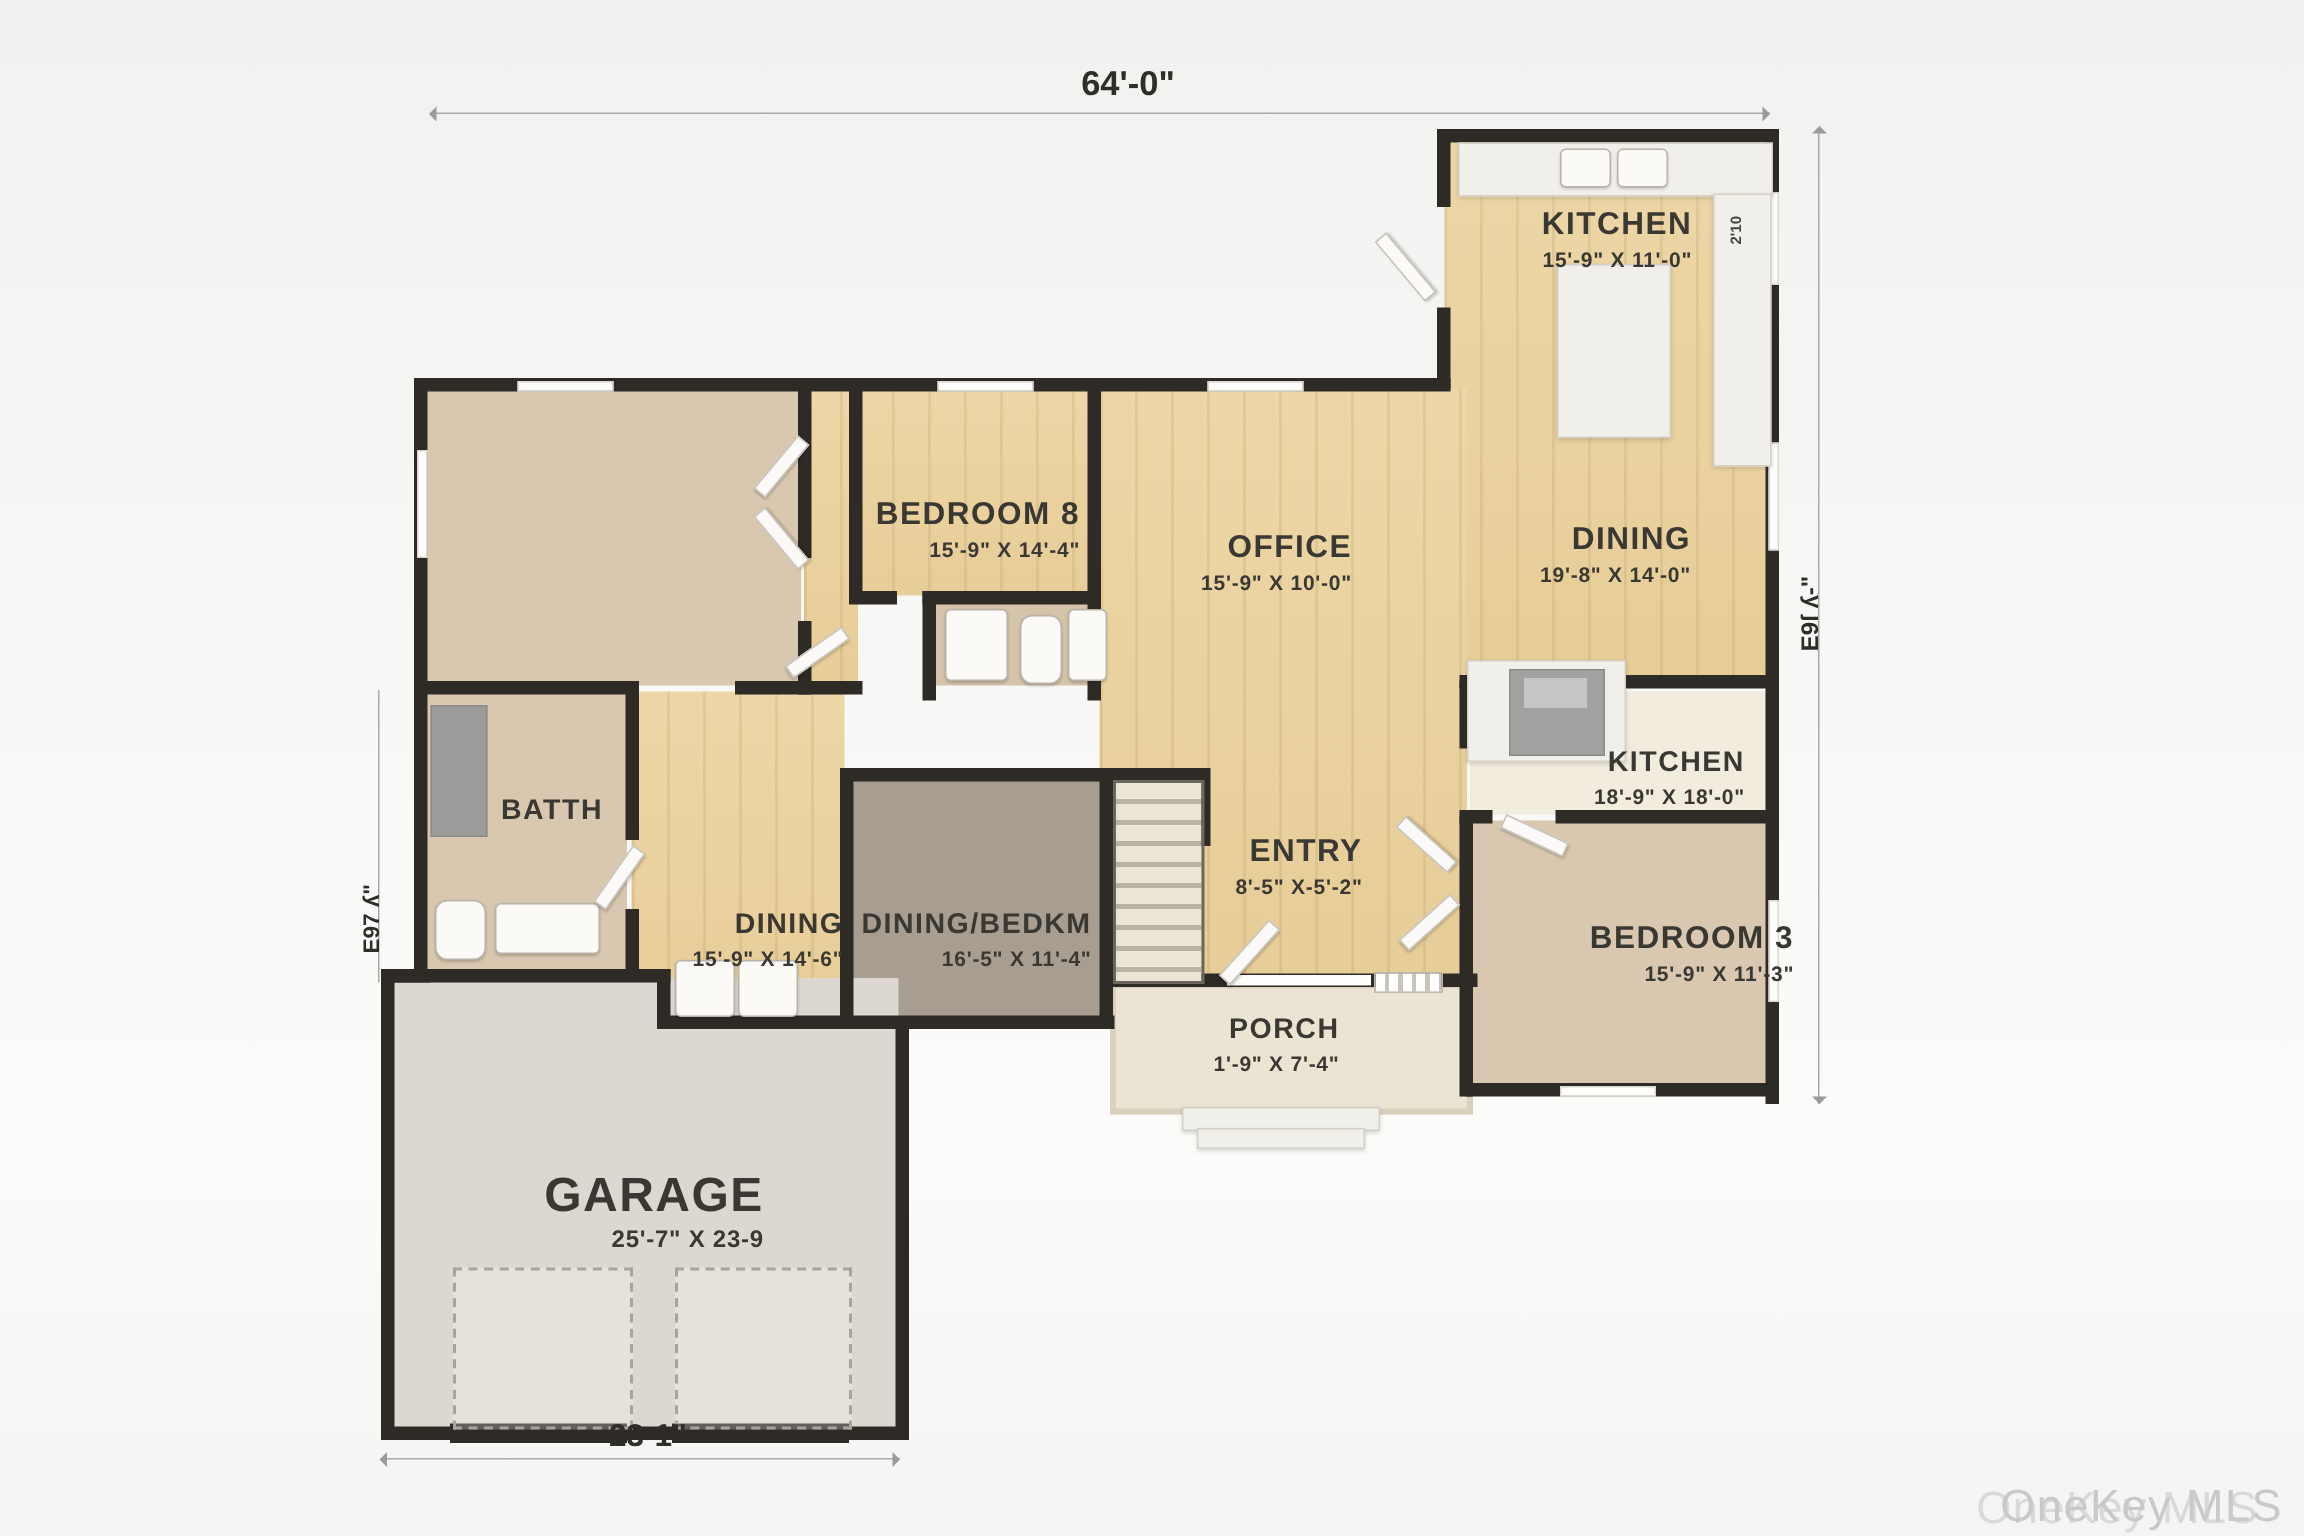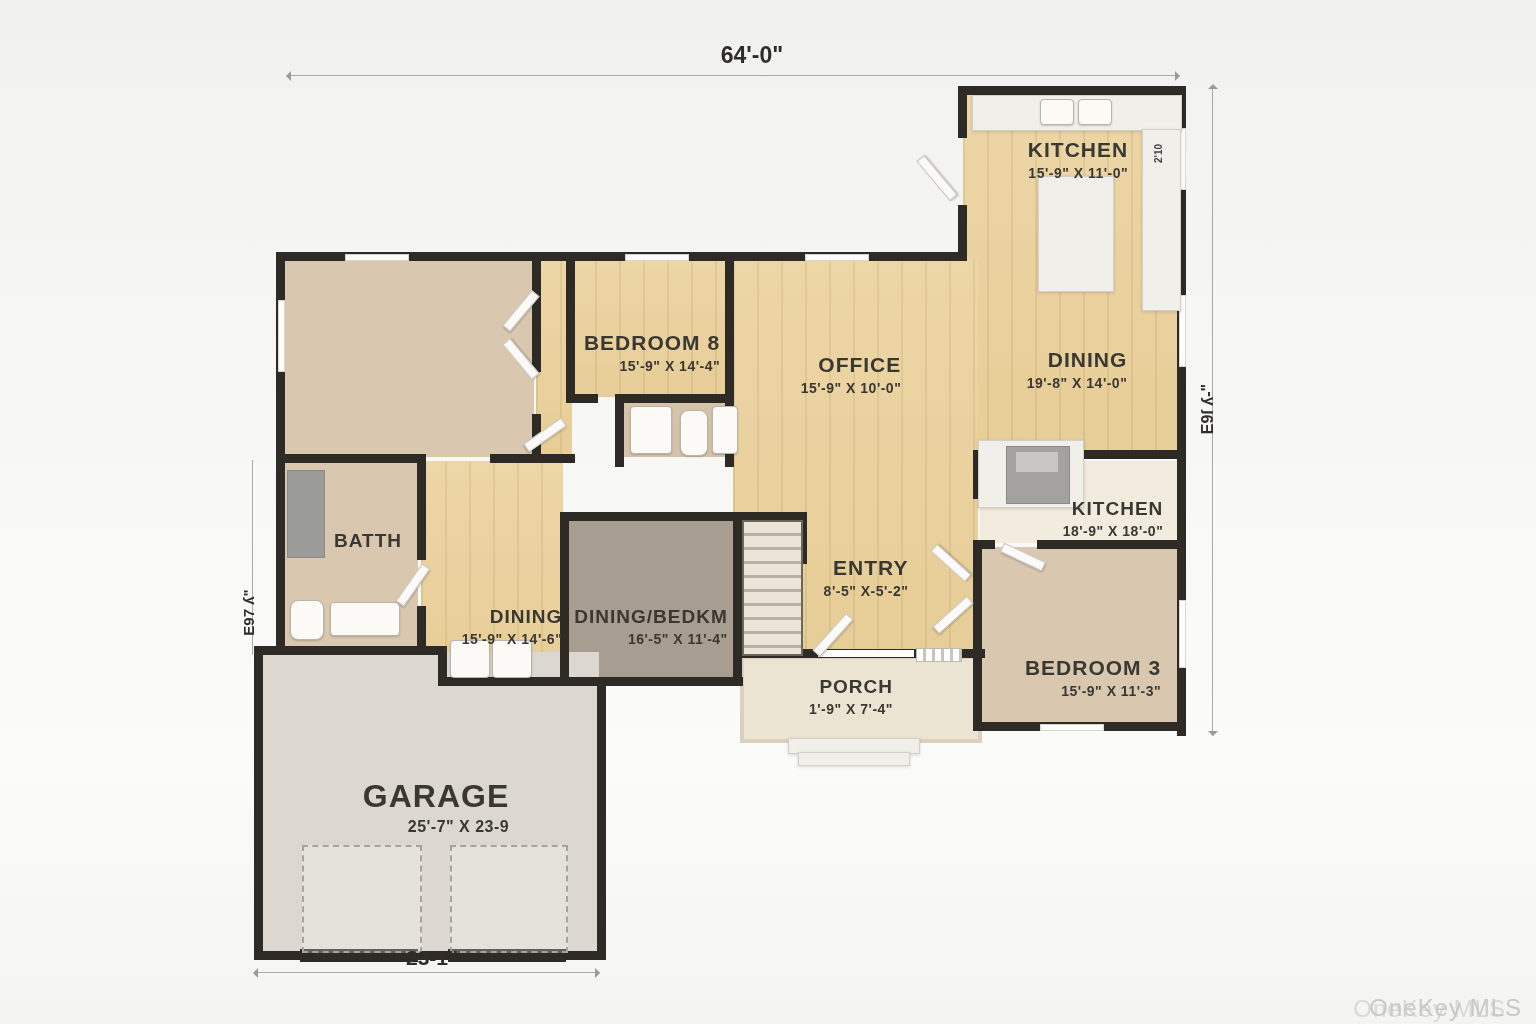--- a/index.html
+++ b/index.html
@@ -33,21 +33,21 @@
   .lbl .nm{display:block;font-weight:700;font-size:21px;letter-spacing:1px;}
   .lbl .dm{display:block;font-weight:700;font-size:14px;margin-top:3px;letter-spacing:.5px;}
   .lbl.small .nm{font-size:19px;}
 
   .dim-line-h{position:absolute;height:0;border-top:1.5px solid #a9a9a9;}
   .dim-line-v{position:absolute;width:0;border-left:1.5px solid #a9a9a9;}
   .dim-lbl{position:absolute;color:#2f2d2a;font-weight:700;white-space:nowrap;z-index:30;}
   .rot{transform:rotate(-90deg);transform-origin:center;}
   .arrow{position:absolute;width:0;height:0;border:5px solid transparent;}
 
-  .watermark{position:absolute;right:14px;bottom:2px;font-size:24px;color:#c9c9c9;
+  .watermark{position:absolute;right:14px;bottom:2px;font-size:30px;color:#c9c9c9;
     letter-spacing:1px;text-shadow:-16px 1px 0 rgba(185,185,185,.45);z-index:40;}
 </style>
 </head>
 <body>
 
 <div id="plan">
 
   <div class="fill wood" style="left:963px;top:93px;width:217px;height:360px;"></div>
   <div class="fill wood" style="left:733px;top:259px;width:245px;height:393px;"></div>
   <div class="fill wood" style="left:571px;top:259px;width:158px;height:138px;"></div>
@@ -172,21 +172,21 @@
     <span class="dm">15'-9" X 14'-6"</span>
   </div>
   <div class="lbl small" style="left:651px;top:606px;">
     <span class="nm">DINING/BEDKM</span>
     <span class="dm">16'-5" X 11'-4"</span>
   </div>
   <div class="lbl" style="left:866px;top:556px;">
     <span class="nm">ENTRY</span>
     <span class="dm">8'-5" X-5'-2"</span>
   </div>
-  <div class="lbl" style="left:1093px;top:614px;margin-top:42px;">
+  <div class="lbl" style="left:1128px;top:614px;">
     <span class="nm">BEDROOM 3</span>
     <span class="dm">15'-9" X 11'-3"</span>
   </div>
   <div class="lbl small" style="left:851px;top:676px;">
     <span class="nm">PORCH</span>
     <span class="dm">1'-9" X 7'-4"</span>
   </div>
   <div class="lbl" style="left:436px;top:778px;">
     <span class="nm" style="font-size:32px;">GARAGE</span>
     <span class="dm" style="font-size:16px;">25'-7" X 23-9</span>

